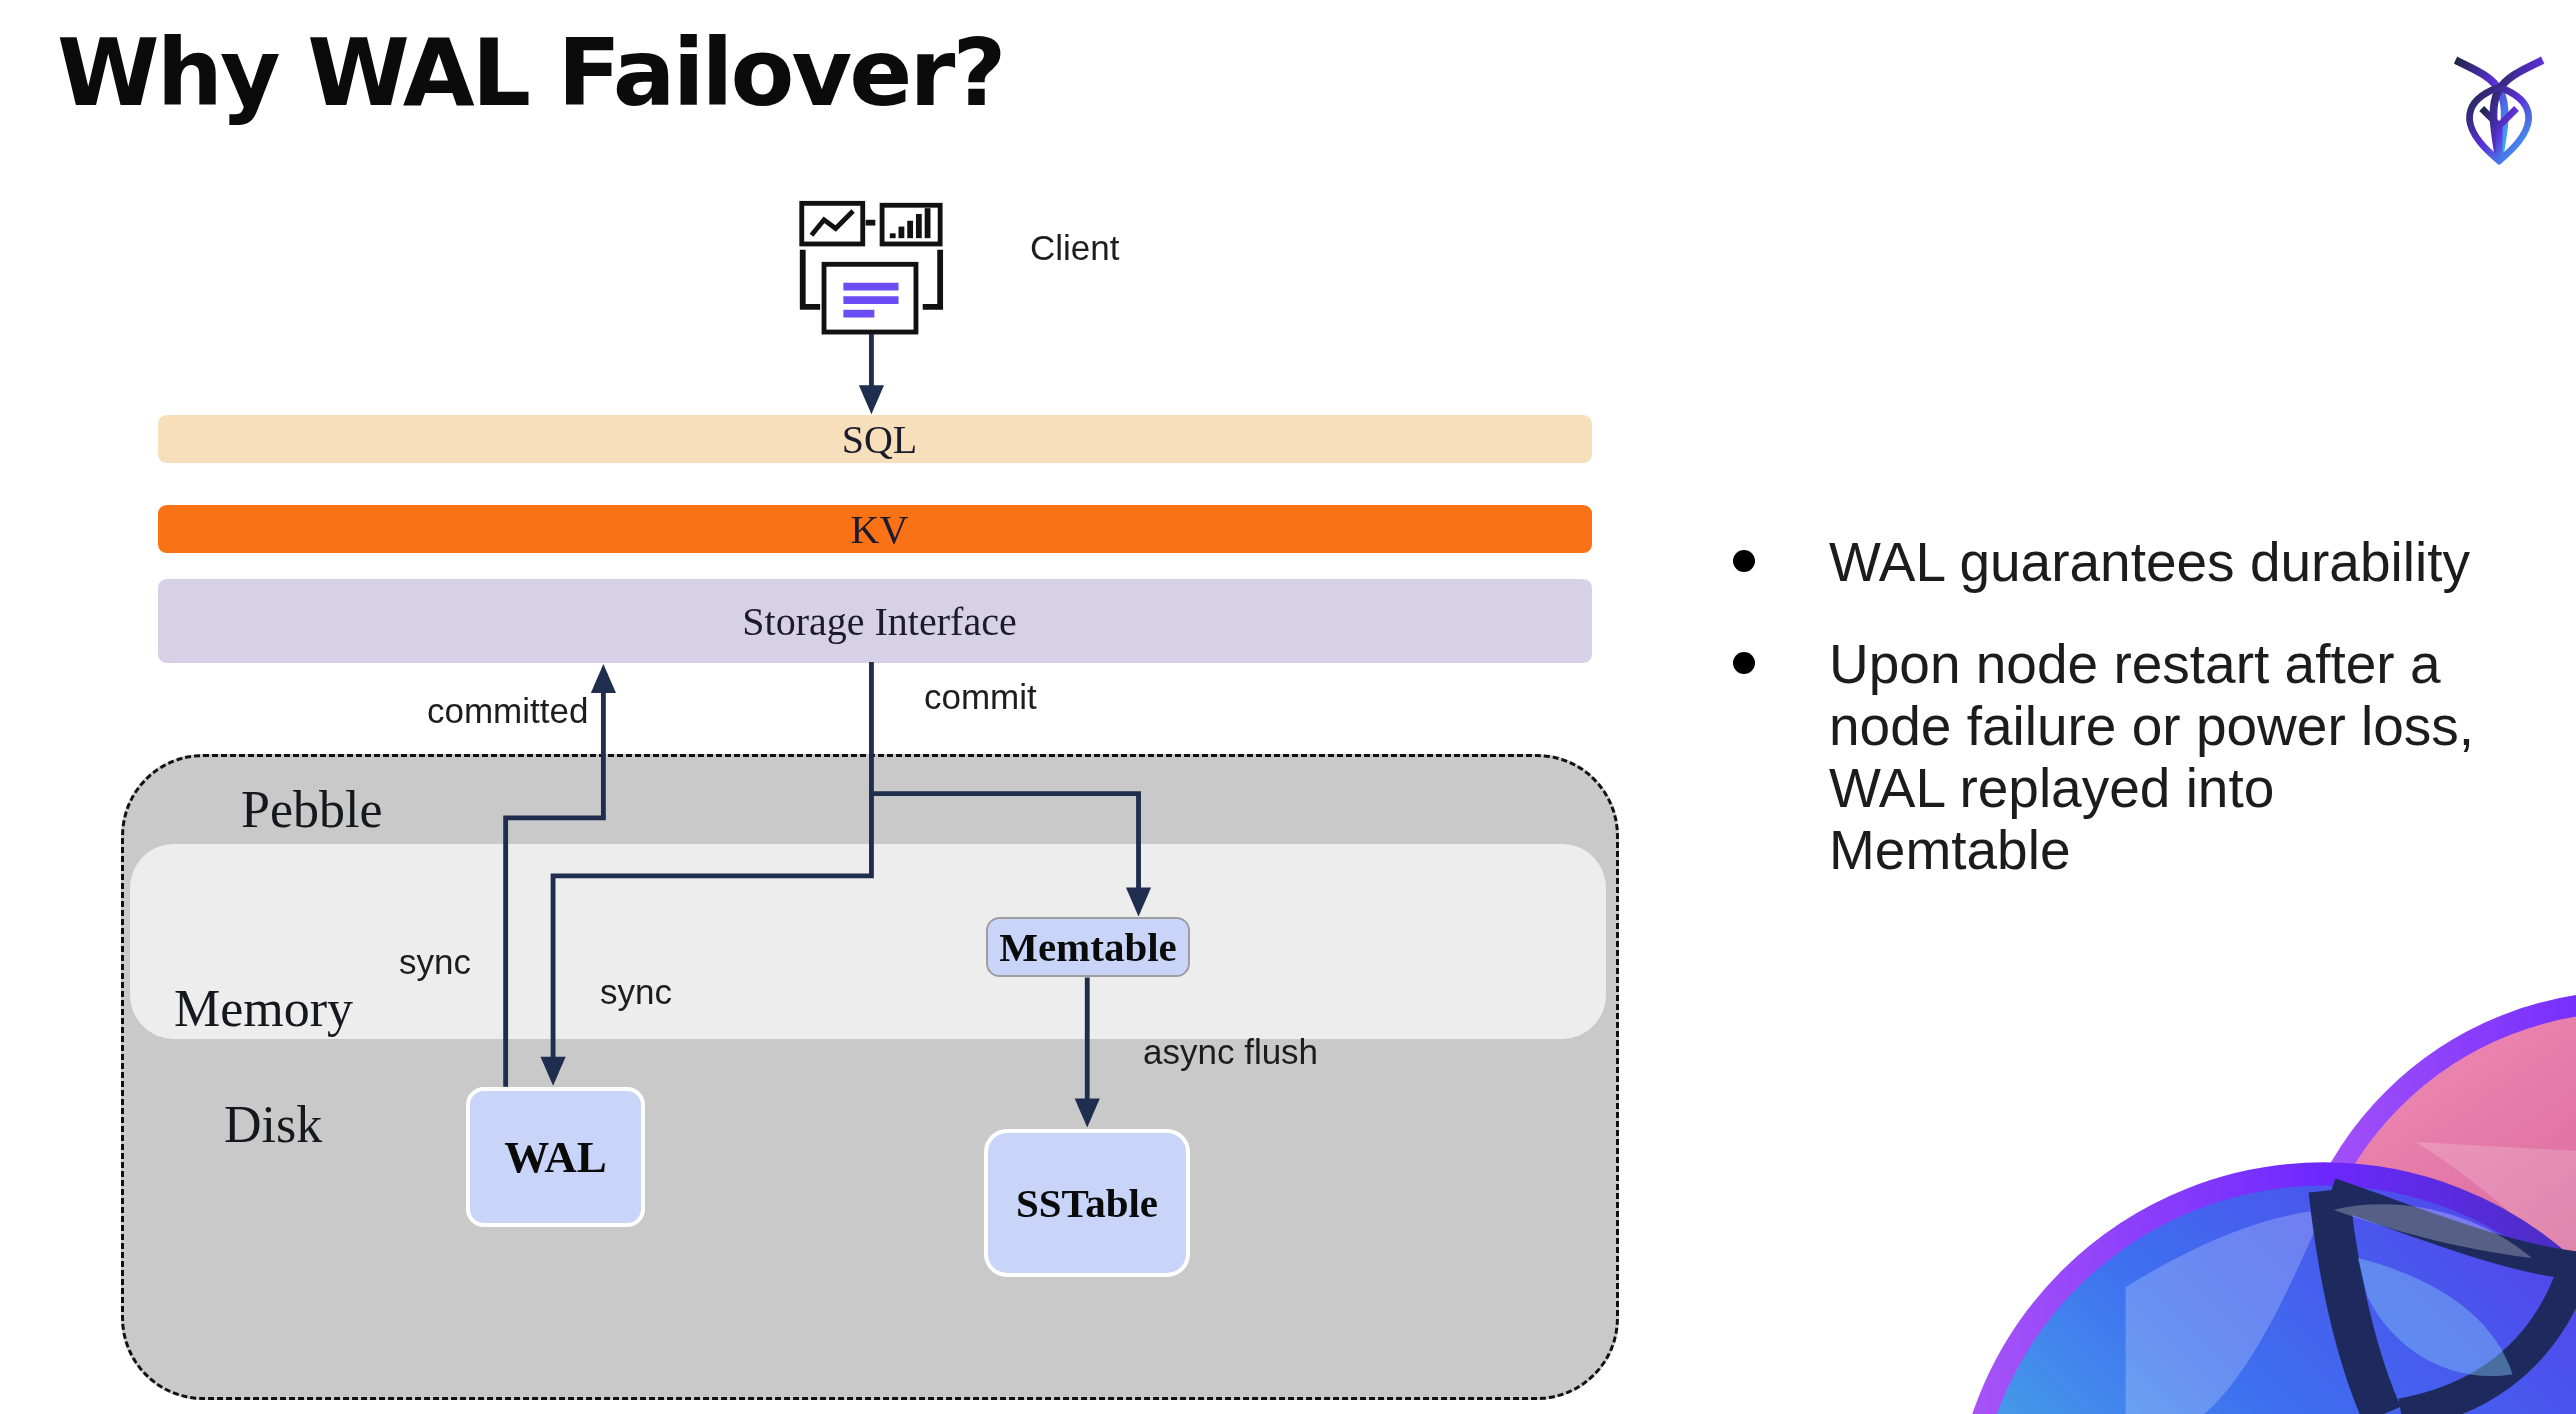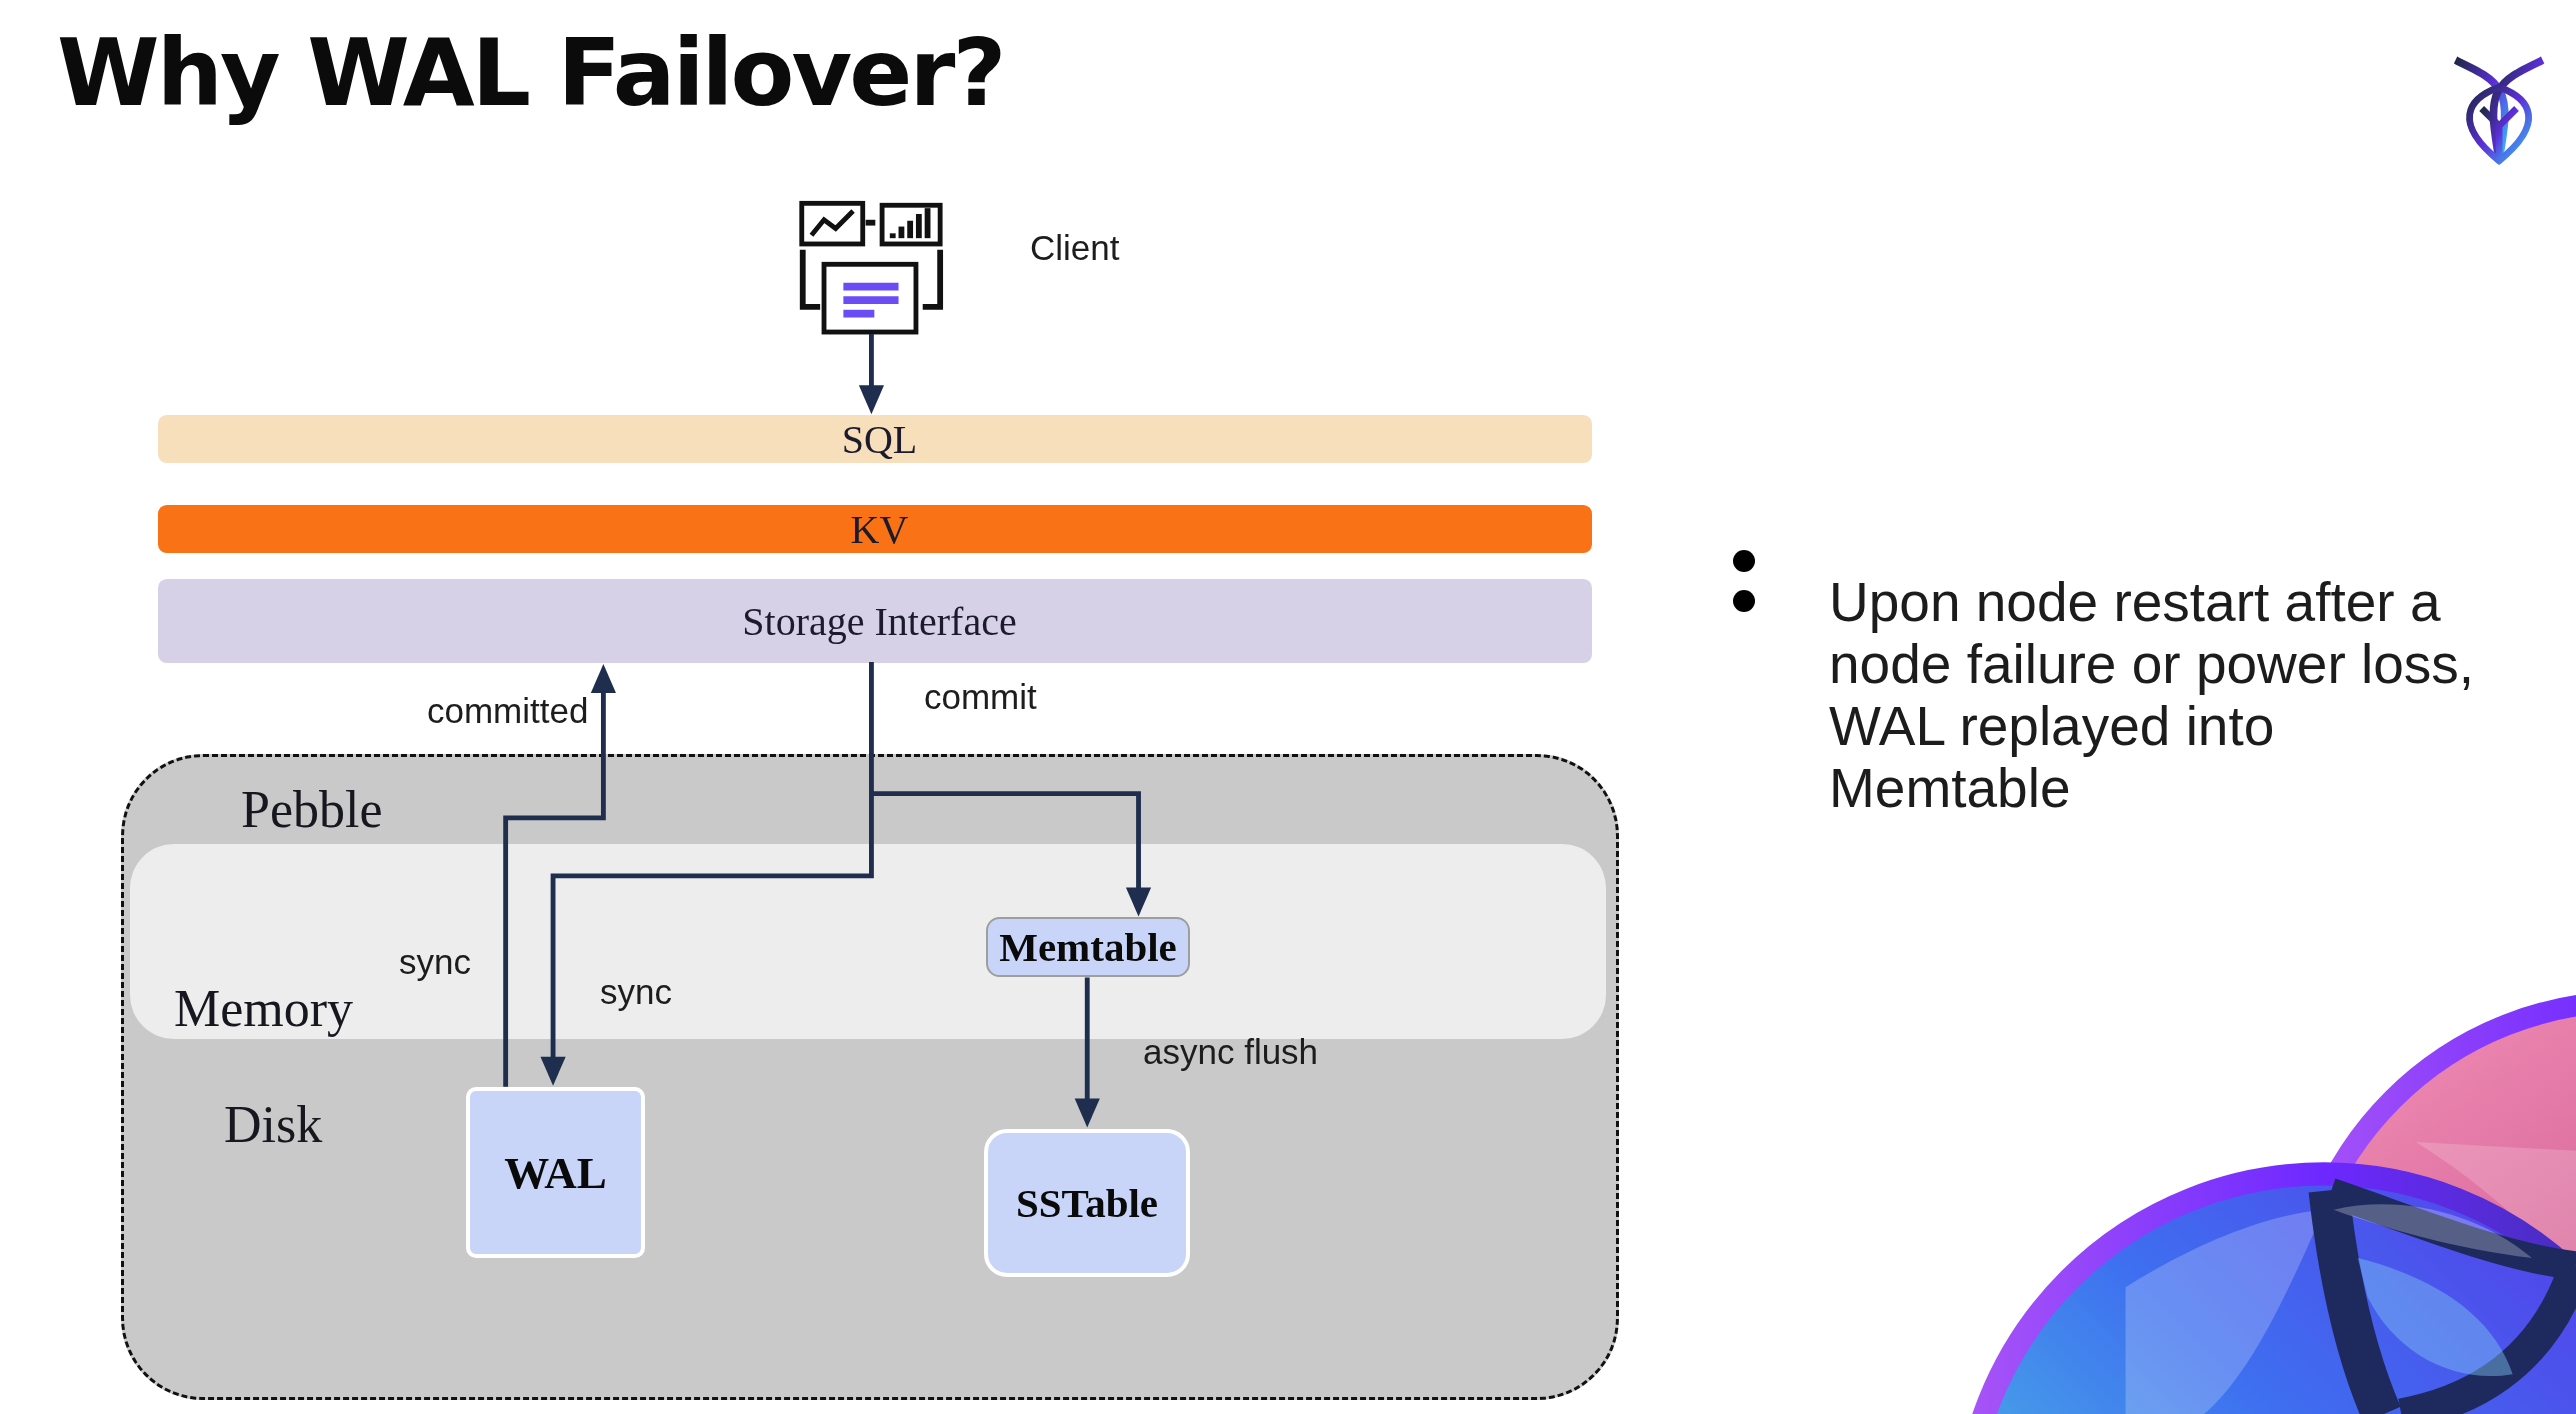--- a/index.html
+++ b/index.html
@@ -20,22 +20,22 @@
           background:#c9c9c9;border:3.9px dashed #111;border-radius:82px;box-sizing:border-box;}
   .memory-band{position:absolute;left:114px;top:844px;width:1476px;height:195px;
                background:#ededed;border-radius:44px;}
   .zone-label{position:absolute;font-family:"Liberation Serif",serif;font-size:52px;color:#17171f;}
   .lbl-pebble{left:225px;top:780px;}
   .lbl-memory{left:158px;top:979px;}
   .lbl-disk{left:208px;top:1095px;}
   
   .node{position:absolute;background:#c9d5f8;display:flex;align-items:center;justify-content:center;
         font-family:Liberation Serif, serif;font-weight:bold;color:#0a0a0a;box-sizing:border-box;}
-  .node-wal{left:450px;top:1087px;width:179px;height:171px;border:4.8px solid #ffffff;
-            border-radius:10px;font-size:45px;}
+  .node-wal{left:450px;top:1087px;width:179px;height:140px;border:4.8px solid #ffffff;
+            border-radius:18px;font-size:45px;}
   .node-memtable{left:970px;top:917px;width:204px;height:60px;border:2.9px solid #9e9e9e;
                  border-radius:13.5px;font-size:41px;}
   .node-sstable{left:968px;top:1129px;width:206px;height:148px;border:4.8px solid #ffffff;
                 border-radius:23px;font-size:41px;}
   
   .edge-label{position:absolute;font-size:35px;color:#1d1d1d;white-space:nowrap;}
   .lbl-client{left:1014px;top:228px;}
   .lbl-committed{left:411px;top:691px;}
   .lbl-commit{left:908px;top:677px;}
   .lbl-sync-left{left:383px;top:942px;}
@@ -86,20 +86,21 @@
   <div class="edge-label lbl-client">Client</div>
   <div class="edge-label lbl-committed">committed</div>
   <div class="edge-label lbl-commit">commit</div>
   <div class="edge-label lbl-sync-left">sync</div>
   <div class="edge-label lbl-sync-right">sync</div>
   <div class="edge-label lbl-async">async flush</div>
 
   <ul class="bullets">
     <li>
       <span class="dot"></span>
+      <span>WAL guarantees durability</span>
     </li>
     <li>
       <span class="dot"></span>
       <span>Upon node restart after a node failure or power loss, WAL replayed into Memtable</span>
     </li>
   </ul>
 
   <svg class="overlay" viewBox="0 0 2662 1462">
     <defs>
       <linearGradient id="logoGrad" x1="0" y1="0" x2="1" y2="1">

